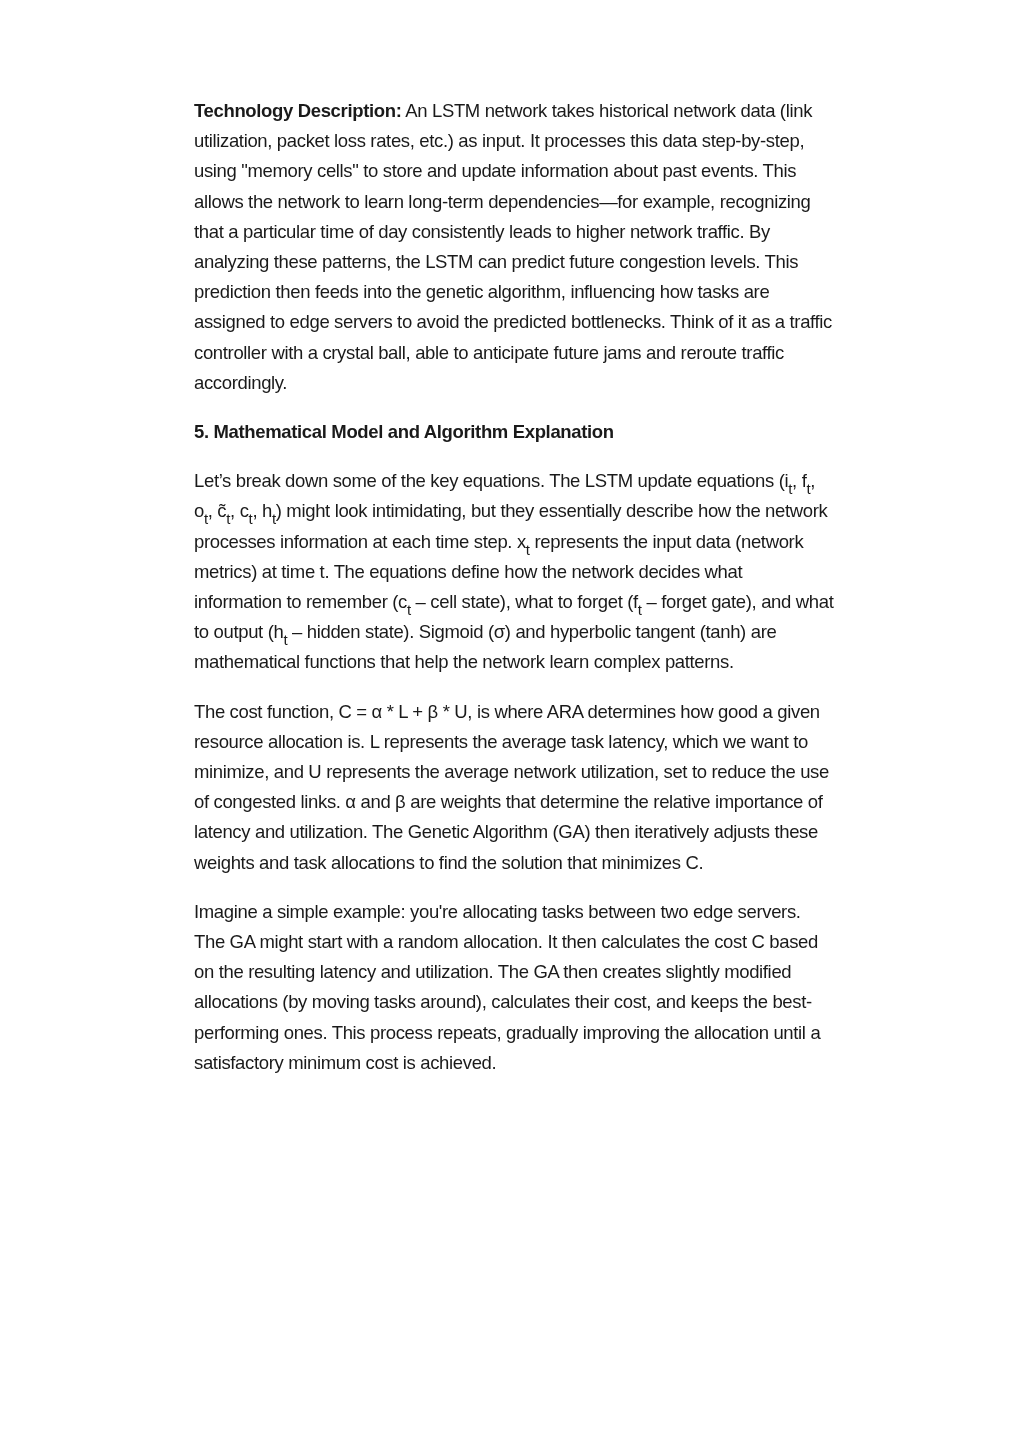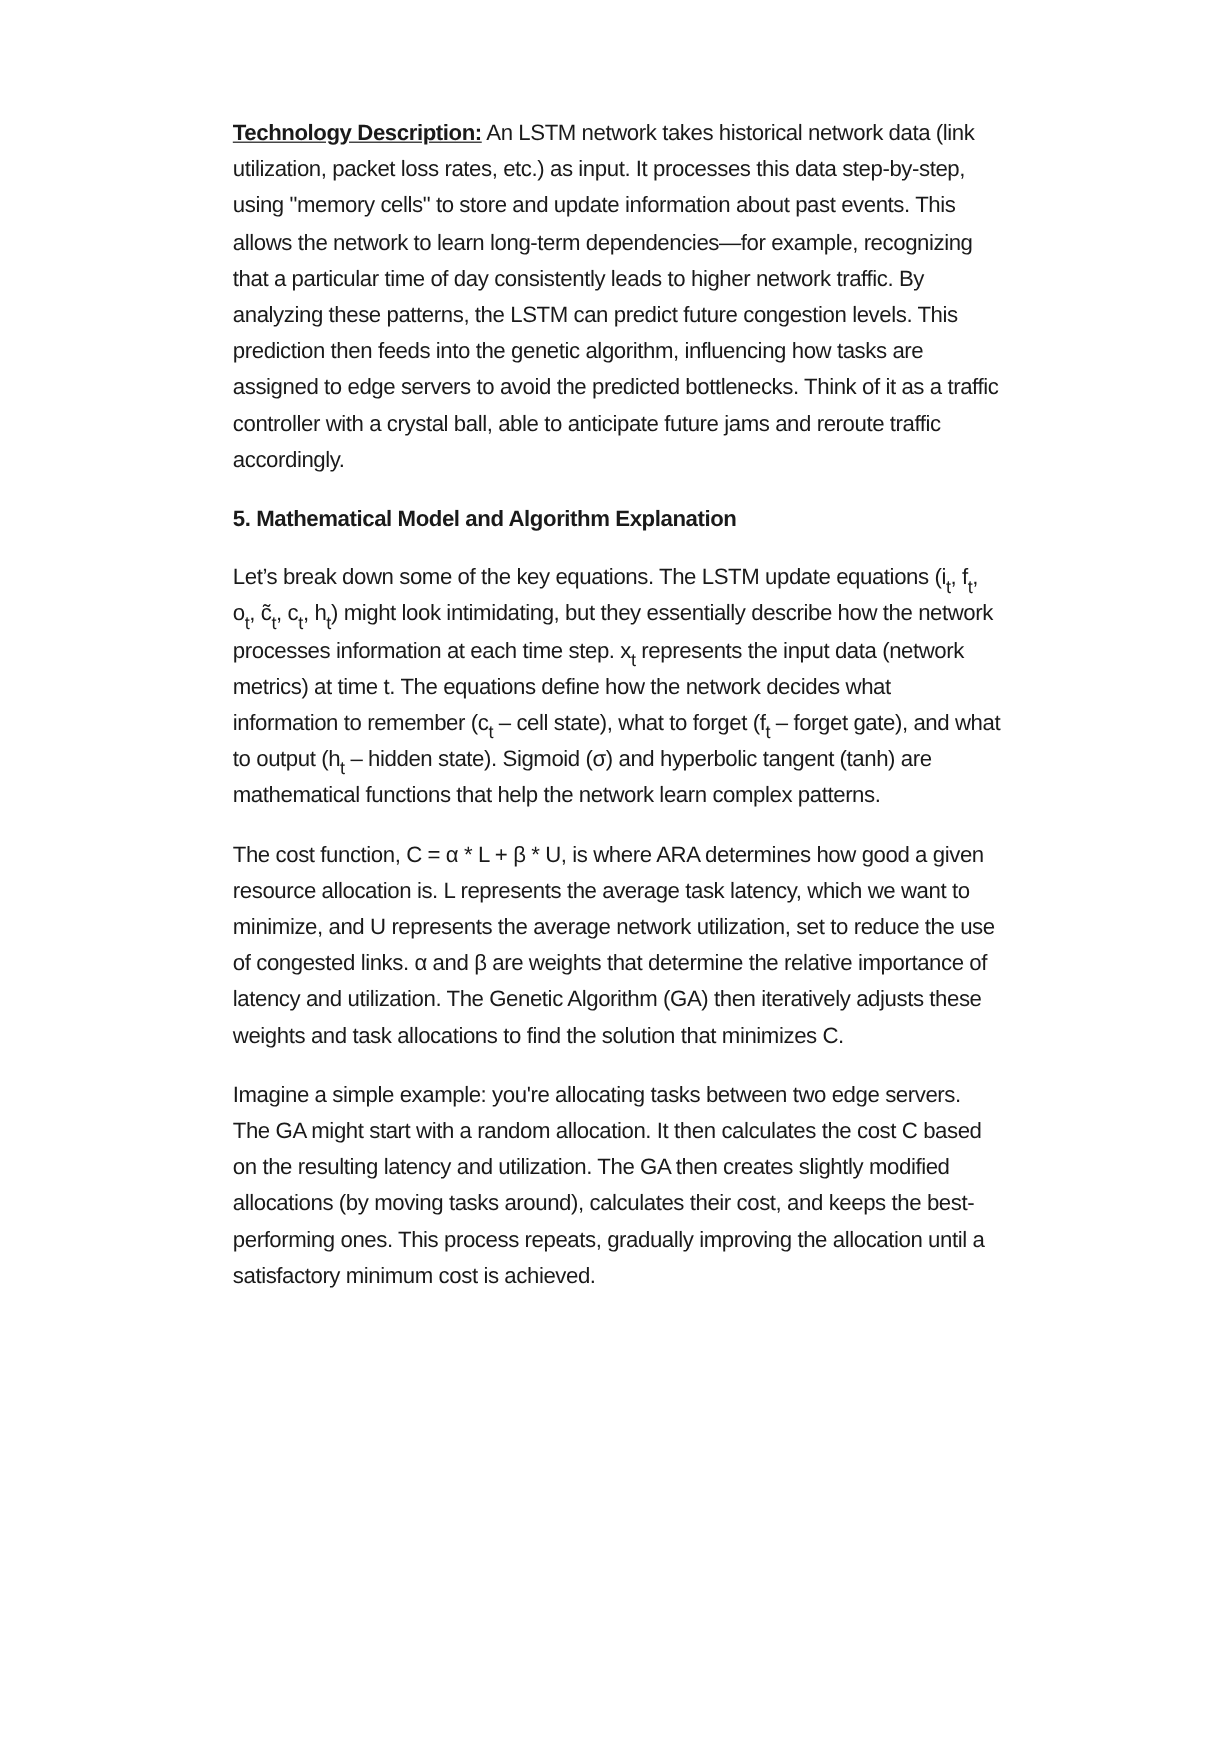--- a/index.html
+++ b/index.html
@@ -4,21 +4,21 @@
 <style>
   html, body { margin: 0; padding: 0; background: #ffffff; }
   body { width: 1024px; height: 1448px; position: relative; overflow: hidden; }
   .page {
     position: absolute; left: 194px; top: 96px; width: 640px;
     font-family: "Liberation Sans", sans-serif;
     font-size: 18.5px; line-height: 30.2px; color: #1a1a1a;
     letter-spacing: -0.35px;
   }
   p { margin: 0 0 19px 0; }
-  .lead { font-weight: bold; text-decoration: underline; }
+  .lead { font-weight: bold; }
   h2 { font-size: 18.5px; font-weight: bold; margin: 0 0 19px 0; line-height: 30.2px; }
   sub { font-size: 15px; vertical-align: -7px; line-height: 0; }
 </style>
 </head>
 <body>
 
 <div class="page">
 
   <p><span class="lead">Technology Description:</span><span> An LSTM network takes historical network data (link utilization, packet loss rates, etc.) as input. It processes this data step-by-step, using "memory cells" to store and update information about past events. This allows the network to learn long-term dependencies—for example, recognizing that a particular time of day consistently leads to higher network traffic. By analyzing these patterns, the LSTM can predict future congestion levels. This prediction then feeds into the genetic algorithm, influencing how tasks are assigned to edge servers to avoid the predicted bottlenecks. Think of it as a traffic controller with a crystal ball, able to anticipate future jams and reroute traffic accordingly.</span></p>
 

